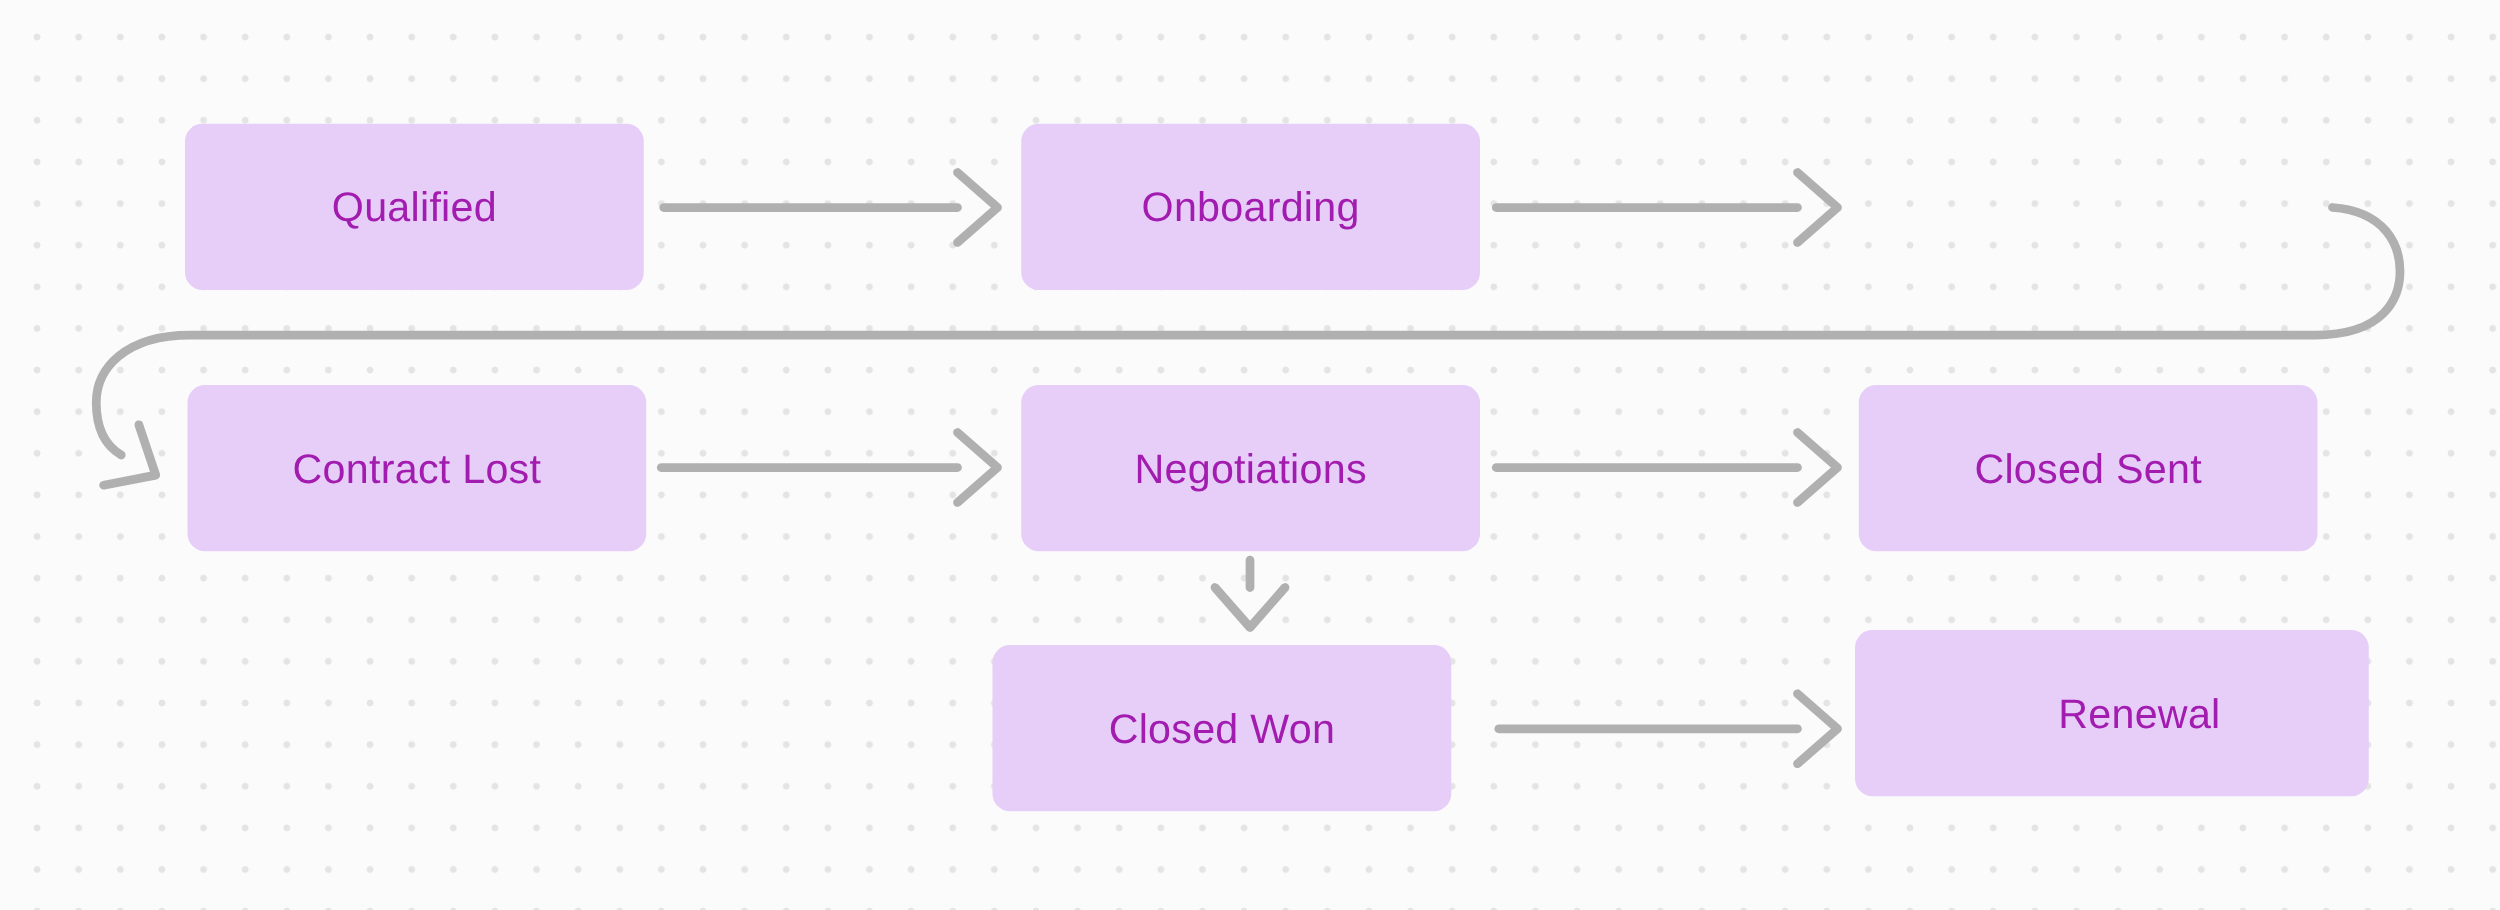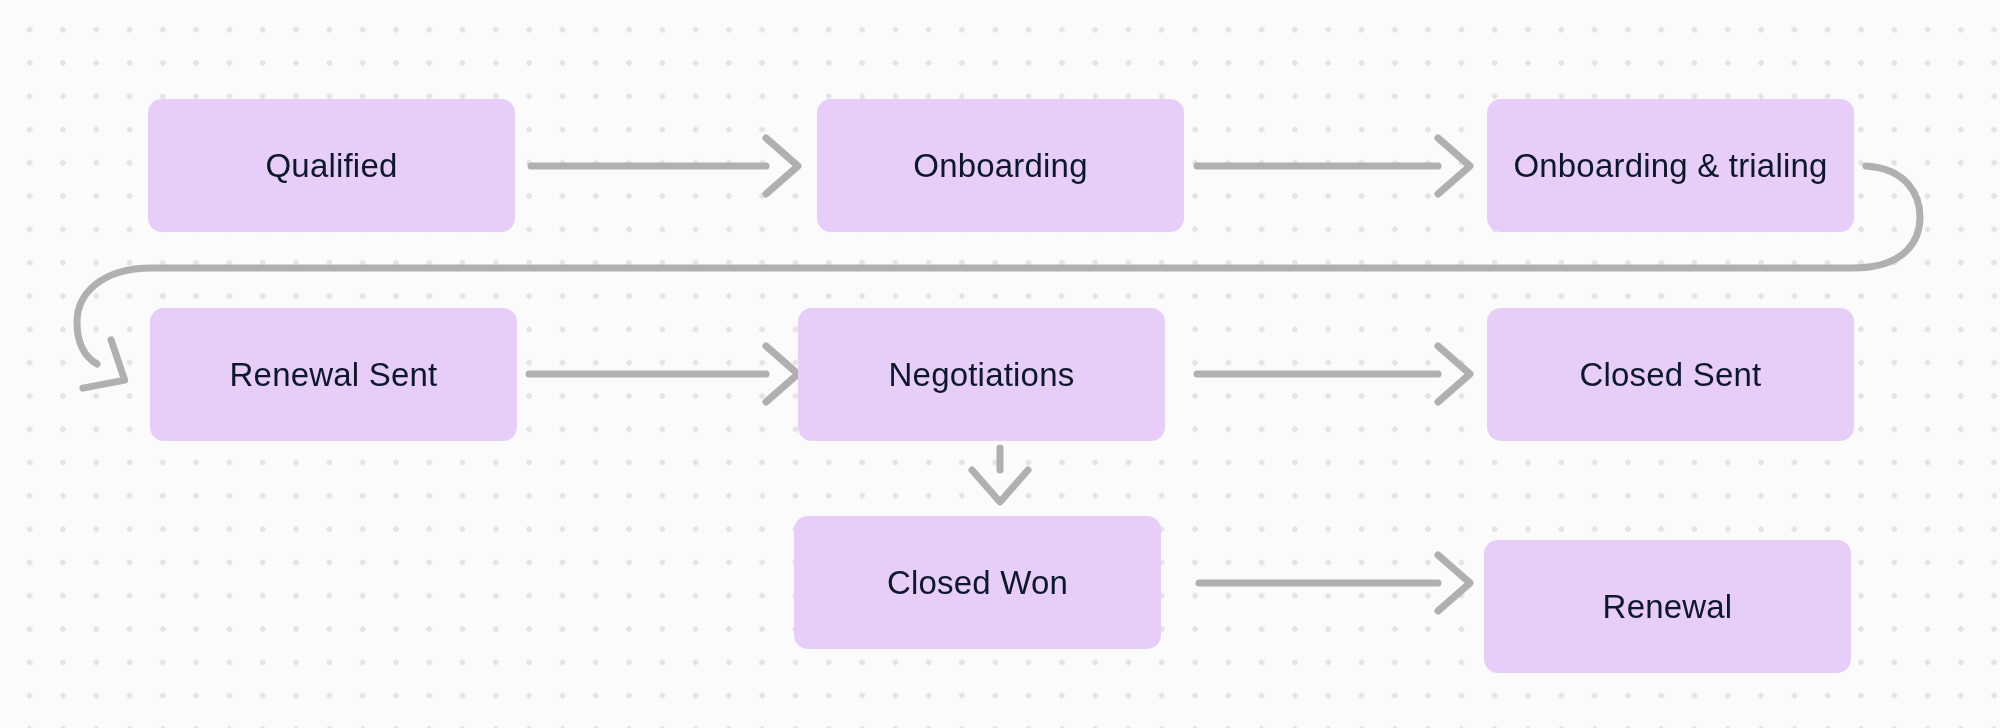--- a/index.html
+++ b/index.html
@@ -39,33 +39,33 @@
     height: 133px;
     background: #e6cef9;
     border-radius: 14px;
     display: flex;
     align-items: center;
     justify-content: center;
     text-align: center;
     font-size: 33px;
     font-weight: 500;
     letter-spacing: 0.2px;
-    color: #0f172a;
+    color: #a21caf;
     cursor: pointer;
     user-select: none;
   }
   
   .pos-qualified   { left: 148px;  top: 99px;  }
   .pos-discovery   { left: 817px;  top: 99px;  }
   .pos-onboarding  { left: 1487px; top: 99px;  }
   .pos-contract    { left: 150px;  top: 308px; }
-  .pos-negotiations{ left: 798px;  top: 308px; }
+  .pos-negotiations{ left: 817px;  top: 308px; }
   .pos-closedlost  { left: 1487px; top: 308px; }
   .pos-closedwon   { left: 794px;  top: 516px; }
-  .pos-renewal     { left: 1484px; top: 540px; }
+  .pos-renewal     { left: 1484px; top: 504px; padding-left: 44px; }
 </style>
 </head>
 <body>
 
 <div class="canvas">
 
   <svg class="edges-layer" viewBox="0 0 2000 728" xmlns="http://www.w3.org/2000/svg">
     <defs>
       <marker id="chevron" markerUnits="userSpaceOnUse" markerWidth="48" markerHeight="70" refX="6" refY="35" orient="auto">
         <path d="M 6 7 L 38 35 L 6 63" fill="none" stroke="#b0b0b0" stroke-width="7" stroke-linecap="round" stroke-linejoin="round"></path>
@@ -93,26 +93,23 @@
   </svg>
 
   <div class="node pos-qualified">
     <span>Qualified</span>
   </div>
 
   <div class="node pos-discovery">
     <span>Onboarding</span>
   </div>
 
-  <div class="node pos-onboarding">
-    <span>Onboarding &amp; trialing</span>
-  </div>
 
   <div class="node pos-contract">
-    <span>Renewal Sent</span>
+    <span>Contract Lost</span>
   </div>
 
   <div class="node pos-negotiations">
     <span>Negotiations</span>
   </div>
 
   <div class="node pos-closedlost">
     <span>Closed Sent</span>
   </div>
 

